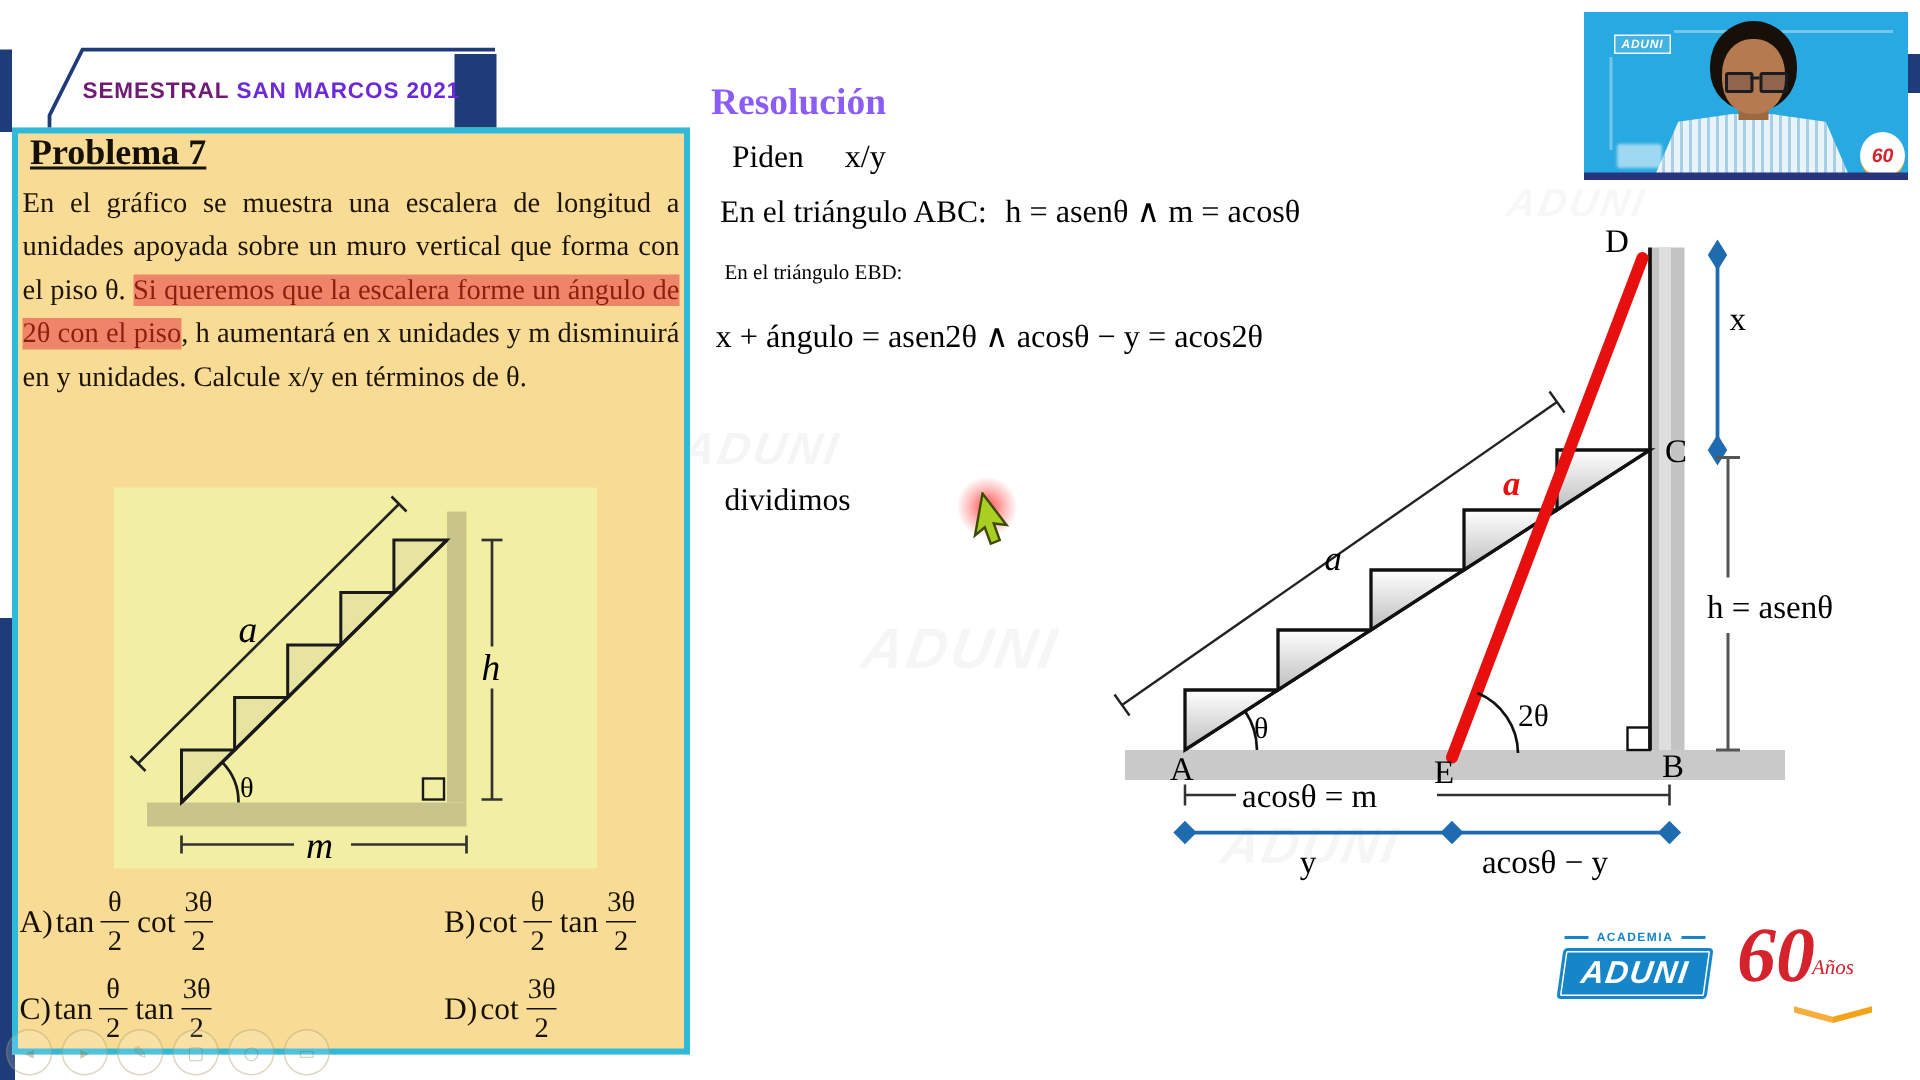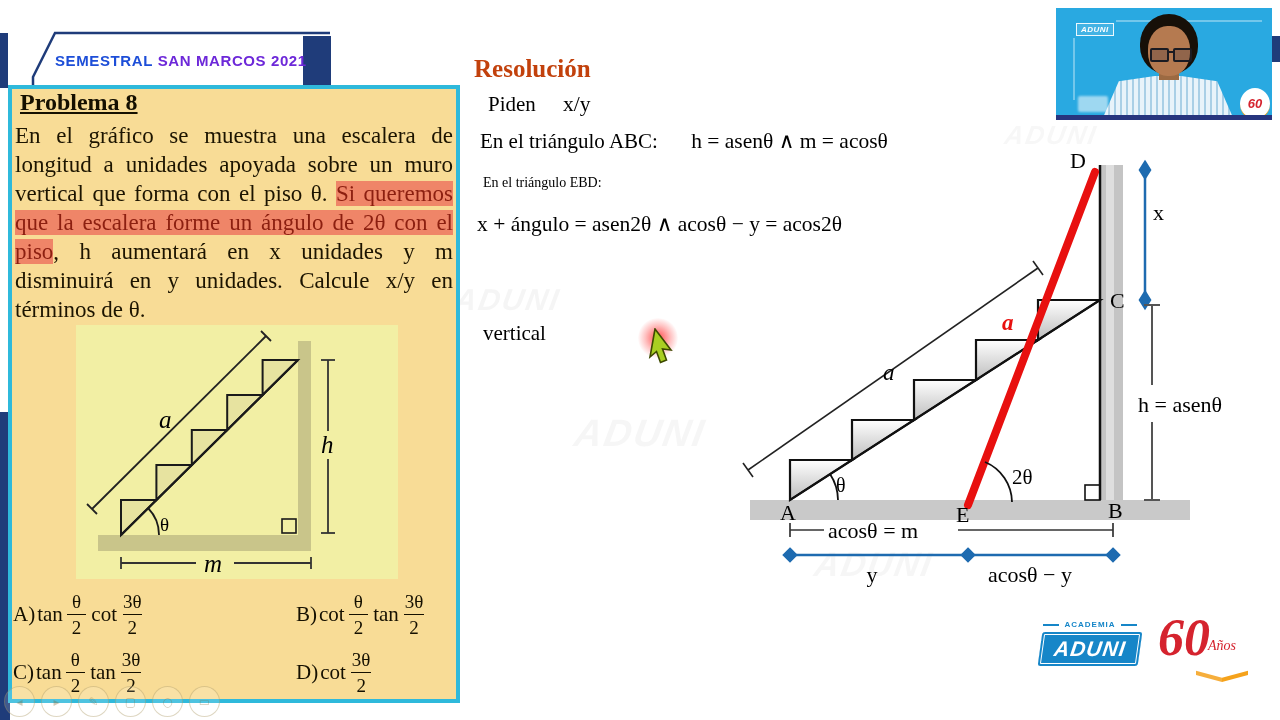--- a/index.html
+++ b/index.html
@@ -7,44 +7,44 @@
          font-family:"Liberation Serif",serif;color:#111;}
   .abs{position:absolute;}
 
   
   .navy{background:#1F3C7A;}
 
   
   .tab-line{left:0;top:0;width:340px;height:100px;}
   .tab-text{left:55px;top:52px;font-family:"Liberation Sans",sans-serif;font-size:15px;
             letter-spacing:.6px;white-space:nowrap;}
-  .tab-text .b{font-weight:bold;color:#1d4ed8;}
+  .tab-text .b{font-weight:bold;color:#701a75;}
   .tab-text .r{font-weight:bold;color:#6d28d9;}
 
   
   .pbox{left:8px;top:85px;width:444px;height:610px;background:#F8DC96;
         border:4px solid #2FB9DB;}
   .ptitle{left:20px;top:89px;font-size:24px;font-weight:bold;text-decoration:underline;color:#151000;}
-  .ptext{left:15px;top:121px;width:438px;font-size:23px;line-height:29px;text-align:justify;
+  .ptext{left:15px;top:121px;width:438px;font-size:19px;line-height:29px;text-align:justify;
          color:#1C1400;}
   .hl{background:#EF8568;color:#8C1F10;}
   .figpanel{left:76px;top:325px;width:322px;height:254px;background:#F2EFA4;}
 
   
   .opts{left:13px;top:585px;width:446px;height:118px;display:grid;
         grid-template-columns:1fr 1fr;grid-auto-rows:58px;align-items:center;font-size:21px;color:#151000;}
   .opt{display:flex;align-items:center;white-space:nowrap;}
   .opt .fn{margin-left:2px;}
   .frac{display:inline-flex;flex-direction:column;align-items:center;line-height:1;
         font-size:19px;margin:0 3px 0 4px;}
   .frac .n{padding:0 2px 3px;}
   .frac .d{border-top:1.7px solid #151000;padding:3px 5px 0;}
 
   
-  .sol-title{left:474px;top:55px;font-size:25px;font-weight:bold;color:#c2410c;}
+  .sol-title{left:474px;top:55px;font-size:25px;font-weight:bold;color:#8b5cf6;}
   .sol-line{white-space:nowrap;color:#000;}
   .math{font-size:21.5px;}
 
   
   .wm{font-family:"Liberation Sans",sans-serif;font-style:italic;font-weight:900;
       color:rgba(80,80,80,0.06);letter-spacing:2px;transform:skewX(-10deg);}
 
   
   .webcam{left:1056px;top:8px;width:216px;height:111px;background:#29A9E1;overflow:hidden;}
   .wc-frame-v{left:17px;top:30px;width:2px;height:62px;background:rgba(255,255,255,.35);}
@@ -116,21 +116,21 @@
 
   <svg class="abs tab-line" viewBox="0 0 340 100">
     <polyline points="330,33 55,33 33,77 33,92" fill="none" stroke="#1F3C7A" stroke-width="2.5"></polyline>
   </svg>
   <div class="abs tab-text">
     <span class="b">SEMESTRAL</span>
     <span class="r">SAN MARCOS 2021</span>
   </div>
 
   <div class="abs pbox"></div>
-  <div class="abs ptitle">Problema 8</div>
+  <div class="abs ptitle">Problema 7</div>
   <div class="abs ptext"><span>En el gráfico se muestra una escalera de longitud a unidades apoyada sobre un muro vertical que forma con el piso θ. </span><span class="hl">Si queremos que la escalera forme un ángulo de 2θ con el piso</span><span>, h aumentará en x unidades y m disminuirá en y unidades. Calcule x/y en términos de θ.</span></div>
 
   <div class="abs figpanel">
     <svg width="322" height="254" viewBox="0 0 322 254">
 
       <rect x="22" y="210" width="213" height="16" fill="#C9C58A"></rect>
       <rect x="222" y="16" width="13" height="194" fill="#C9C58A"></rect>
 
       <g fill="#E7E3A0" stroke="#1a1a1a" stroke-width="2">
         <path d="M45,210 L45,175 L80.4,175 Z"></path>
@@ -220,25 +220,25 @@
     </div>
   </div>
 
   <div class="abs sol-title">Resolución</div>
   <div class="abs sol-line" style="left:488px;top:92px;font-size:21px;">
     <span>Piden</span>
     <span class="math" style="margin-left:22px;">x/y</span>
   </div>
   <div class="abs sol-line" style="left:480px;top:128px;font-size:21px;">
     <span>En el triángulo ABC:</span>
-    <span class="math" style="margin-left:28px;">h = asenθ  ∧  m = acosθ</span>
+    <span class="math" style="margin-left:7px;">h = asenθ  ∧  m = acosθ</span>
   </div>
   <div class="abs sol-line" style="left:483px;top:175px;font-size:14px;">En el triángulo EBD:</div>
   <div class="abs sol-line math" style="left:477px;top:211px;">x + ángulo = asen2θ  ∧ acosθ − y = acos2θ</div>
-  <div class="abs sol-line" style="left:483px;top:321px;font-size:21px;">vertical</div>
+  <div class="abs sol-line" style="left:483px;top:321px;font-size:21px;">dividimos</div>
 
   <svg class="abs" style="left:740px;top:140px;" width="530" height="460" viewBox="0 0 530 460">
     <defs>
       <linearGradient id="stepGrad" x1="0" y1="0" x2="0" y2="1">
         <stop offset="0" stop-color="#FFFFFF"></stop>
           <stop offset="1" stop-color="#BDBDBD"></stop>
       </linearGradient>
     </defs>
 
     <rect x="10" y="360" width="440" height="20" fill="#C9C9C9"></rect>

